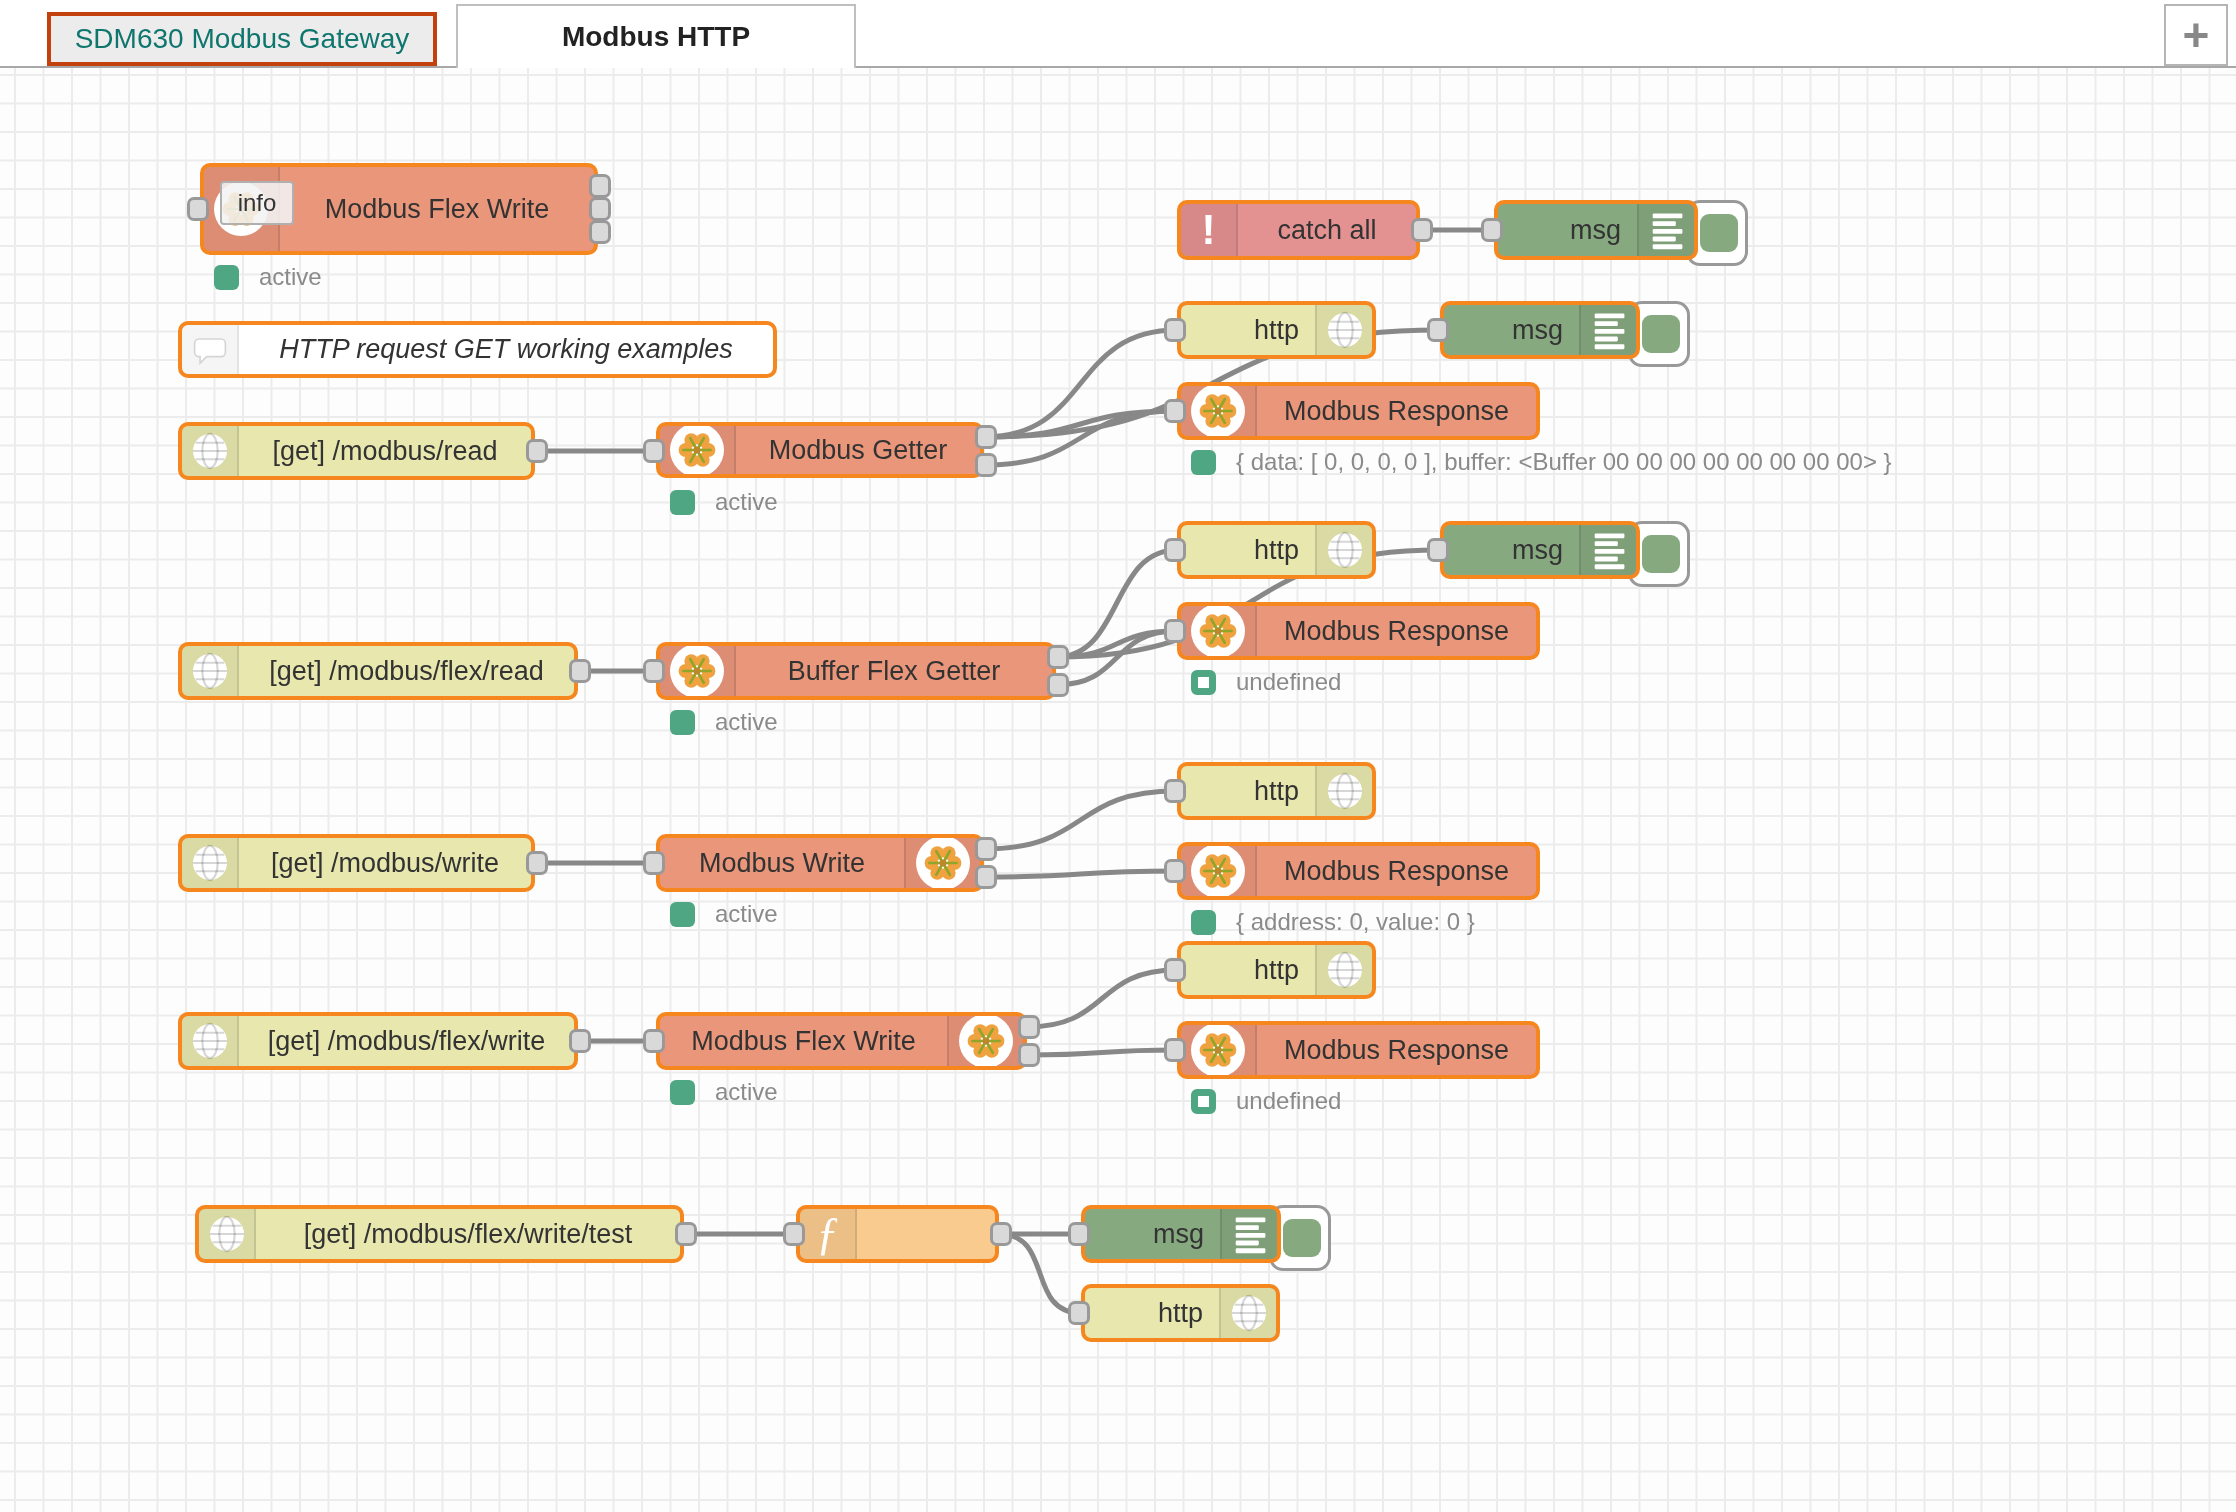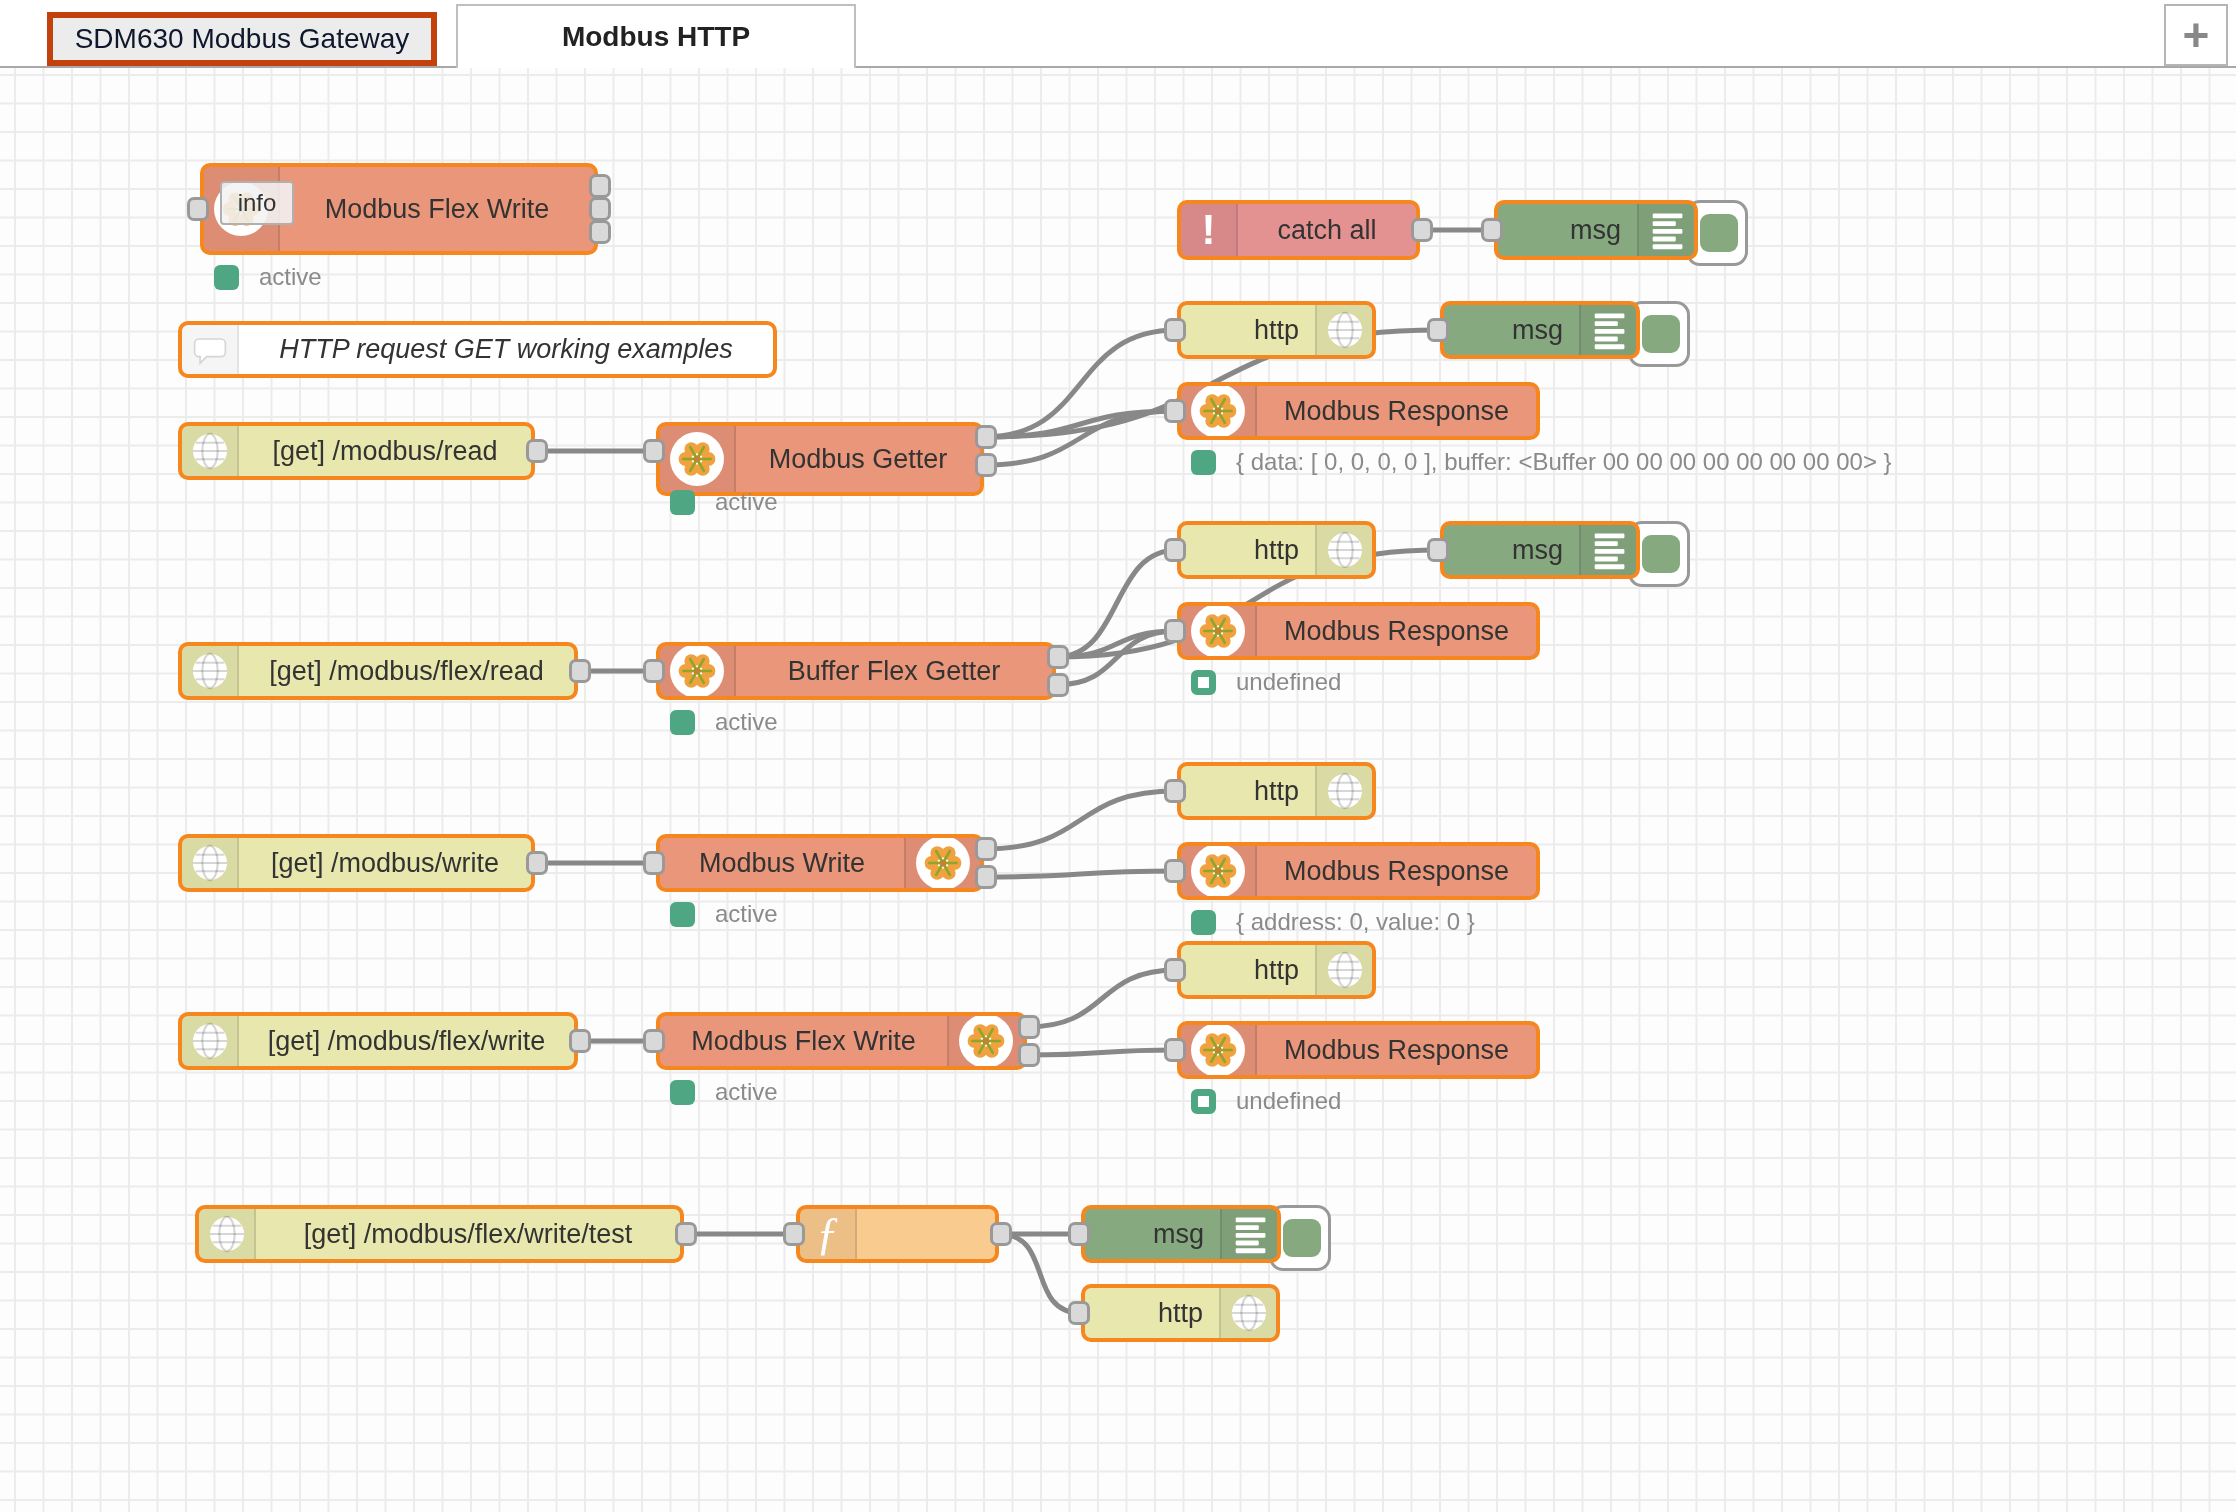--- a/index.html
+++ b/index.html
@@ -60,21 +60,21 @@
   .sring{width:25px;height:25px;border-radius:6px;background:#fff;
     border:7px solid #4FA683;box-sizing:border-box;flex:0 0 auto;}
   .stext{font-size:24px;color:#8a8a8a;}
 
   
   #tabbar{position:absolute;left:0;top:0;width:2236px;height:68px;background:#fff;
     border-bottom:2px solid #a8a8a8;box-sizing:border-box;z-index:10;}
   .tab{position:absolute;box-sizing:border-box;display:flex;align-items:center;
     justify-content:center;font-size:28px;cursor:default;}
   .tab.inactive{left:47px;top:12px;width:390px;height:54px;background:#ececec;
-    border:6px solid #c2410c;color:#0f172a;}
+    border:4px solid #c2410c;color:#0f766e;}
   .tab.active{left:456px;top:4px;width:400px;height:64px;background:#fff;
     border:2px solid #bfbfbf;border-bottom:none;color:#222;font-weight:700;z-index:11;}
   #plusbtn{position:absolute;left:2164px;top:4px;width:64px;height:62px;background:#fff;
     border:2px solid #b5b5b5;box-sizing:border-box;display:flex;align-items:center;
     justify-content:center;font-size:46px;font-weight:700;color:#888;z-index:11;}
 
   
   #tooltip{position:absolute;left:220px;top:181px;width:70px;height:40px;
     background:rgba(243,243,243,0.88);border:2px solid #b0b0b0;border-radius:4px;
     display:flex;align-items:center;justify-content:center;font-size:24px;color:#333;z-index:6;}
@@ -183,21 +183,21 @@
               <g stroke="rgba(0,0,0,0.16)" fill="none" stroke-width="2">
                 <ellipse cx="20" cy="20" rx="7" ry="15.5"></ellipse>
                 <path d="M4.5 20h31M7 12.5h26M7 27.5h26"></path>
               </g>
             </svg>
           </div>
           <div class="nlabel">[get] /modbus/read</div>
         </div>
         <div class="port out" style="top: 17px;"></div>
       </div>
-      <div class="node t-modbus" style="left: 656px; top: 422px; width: 328px; height: 74px;">
+      <div class="node t-modbus" style="left: 656px; top: 422px; width: 328px; height: 56px;">
         <div class="node-body">
           <div class="ireg left wide">
             <div class="mcircle">
               <svg width="46" height="46" viewBox="0 0 44 44">
                 <g fill="#EFA23F">
                   <circle cx="33" cy="22" r="6.6"></circle>
                   <circle cx="27.5" cy="31.5" r="6.6"></circle>
                   <circle cx="16.5" cy="31.5" r="6.6"></circle>
                   <circle cx="11" cy="22" r="6.6"></circle>
                   <circle cx="16.5" cy="12.5" r="6.6"></circle>

